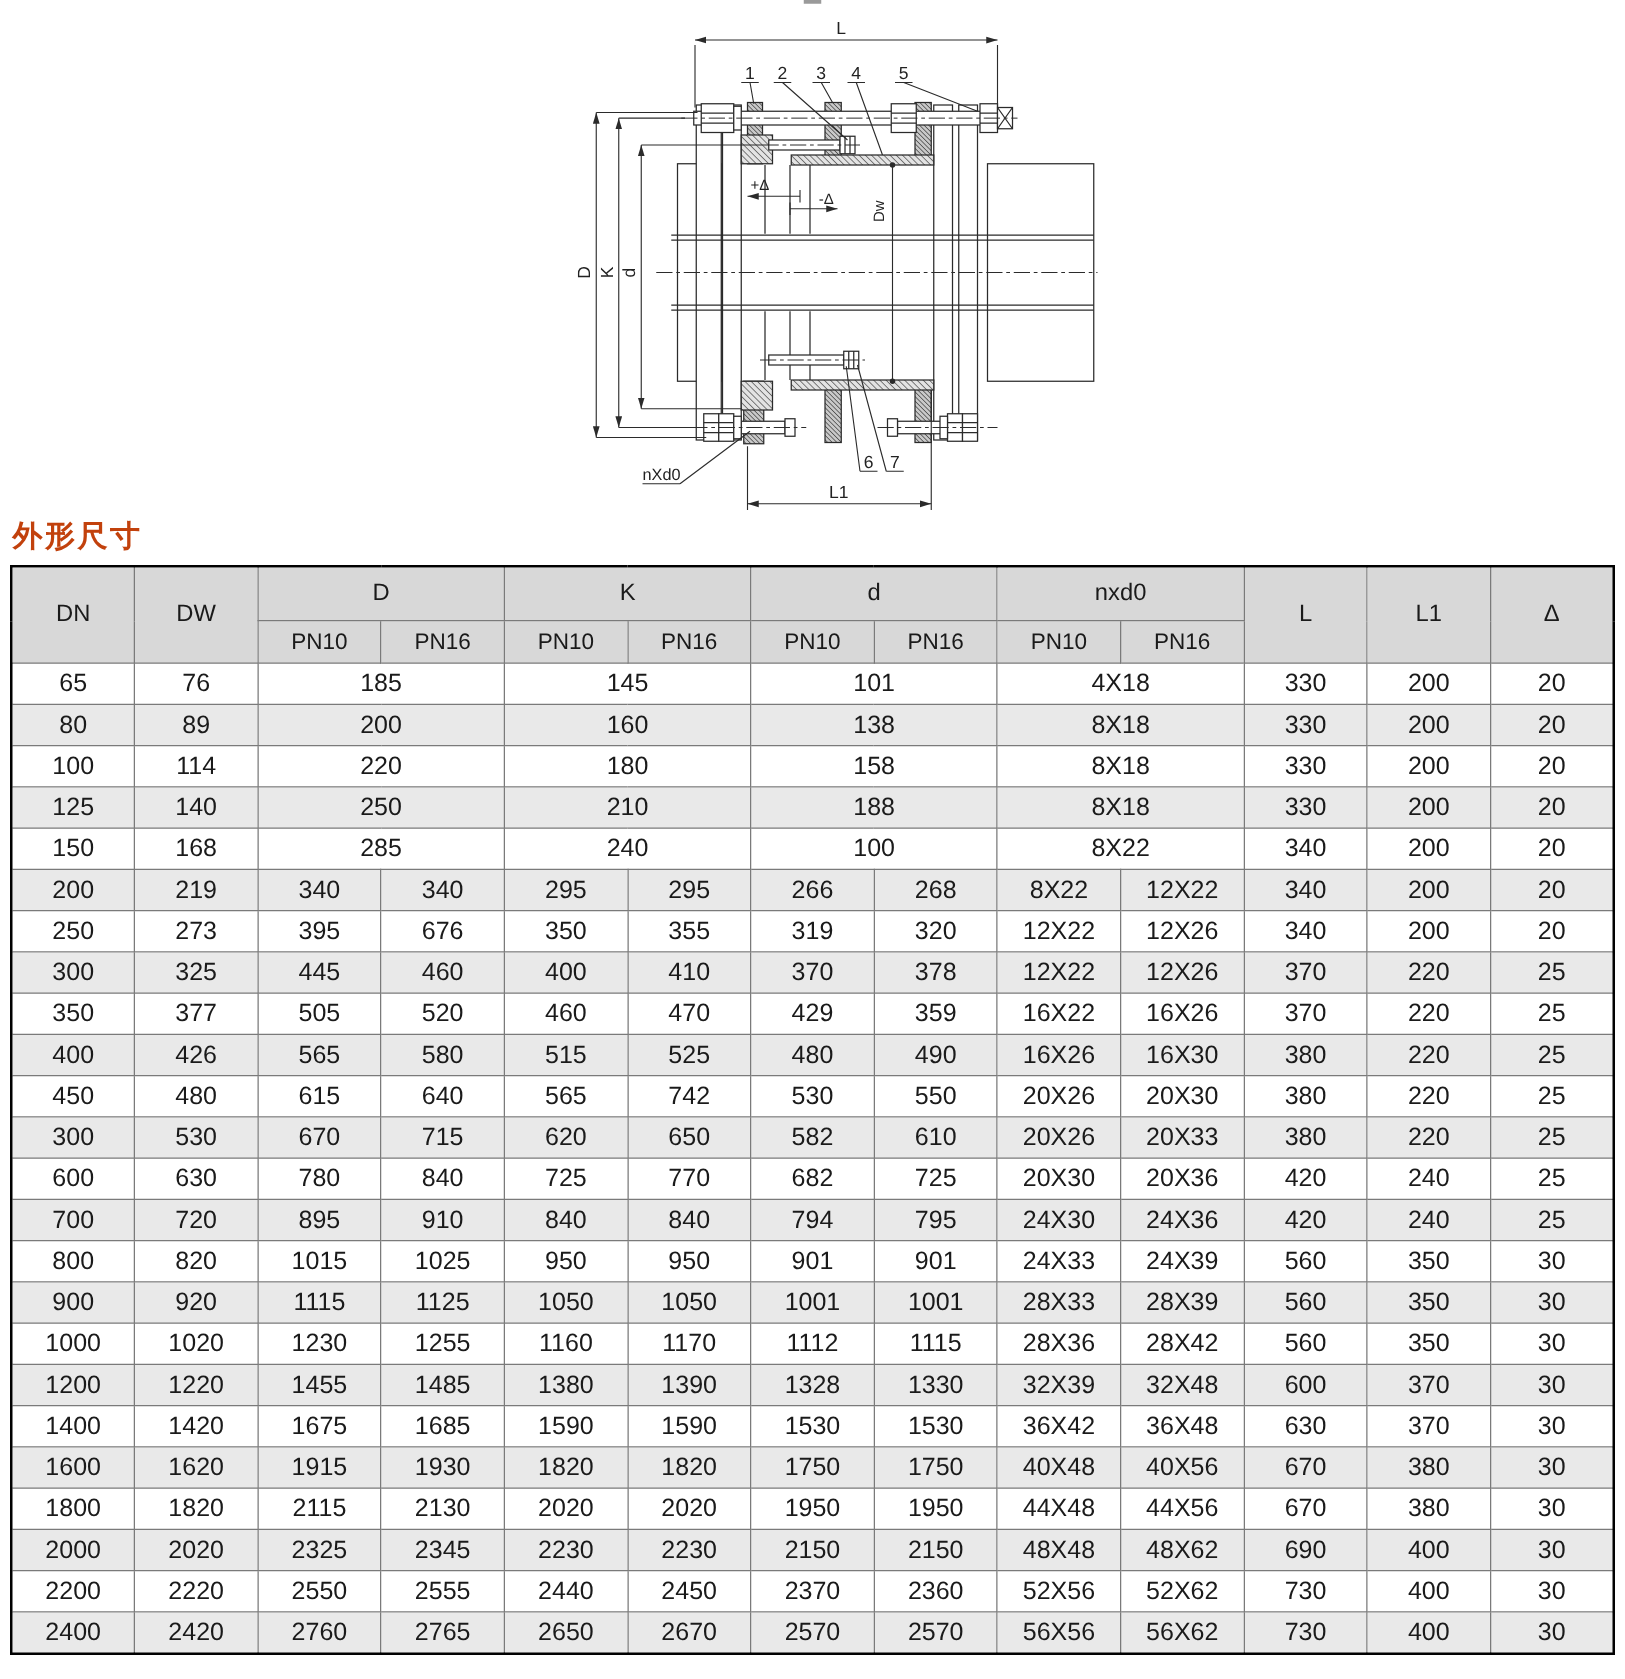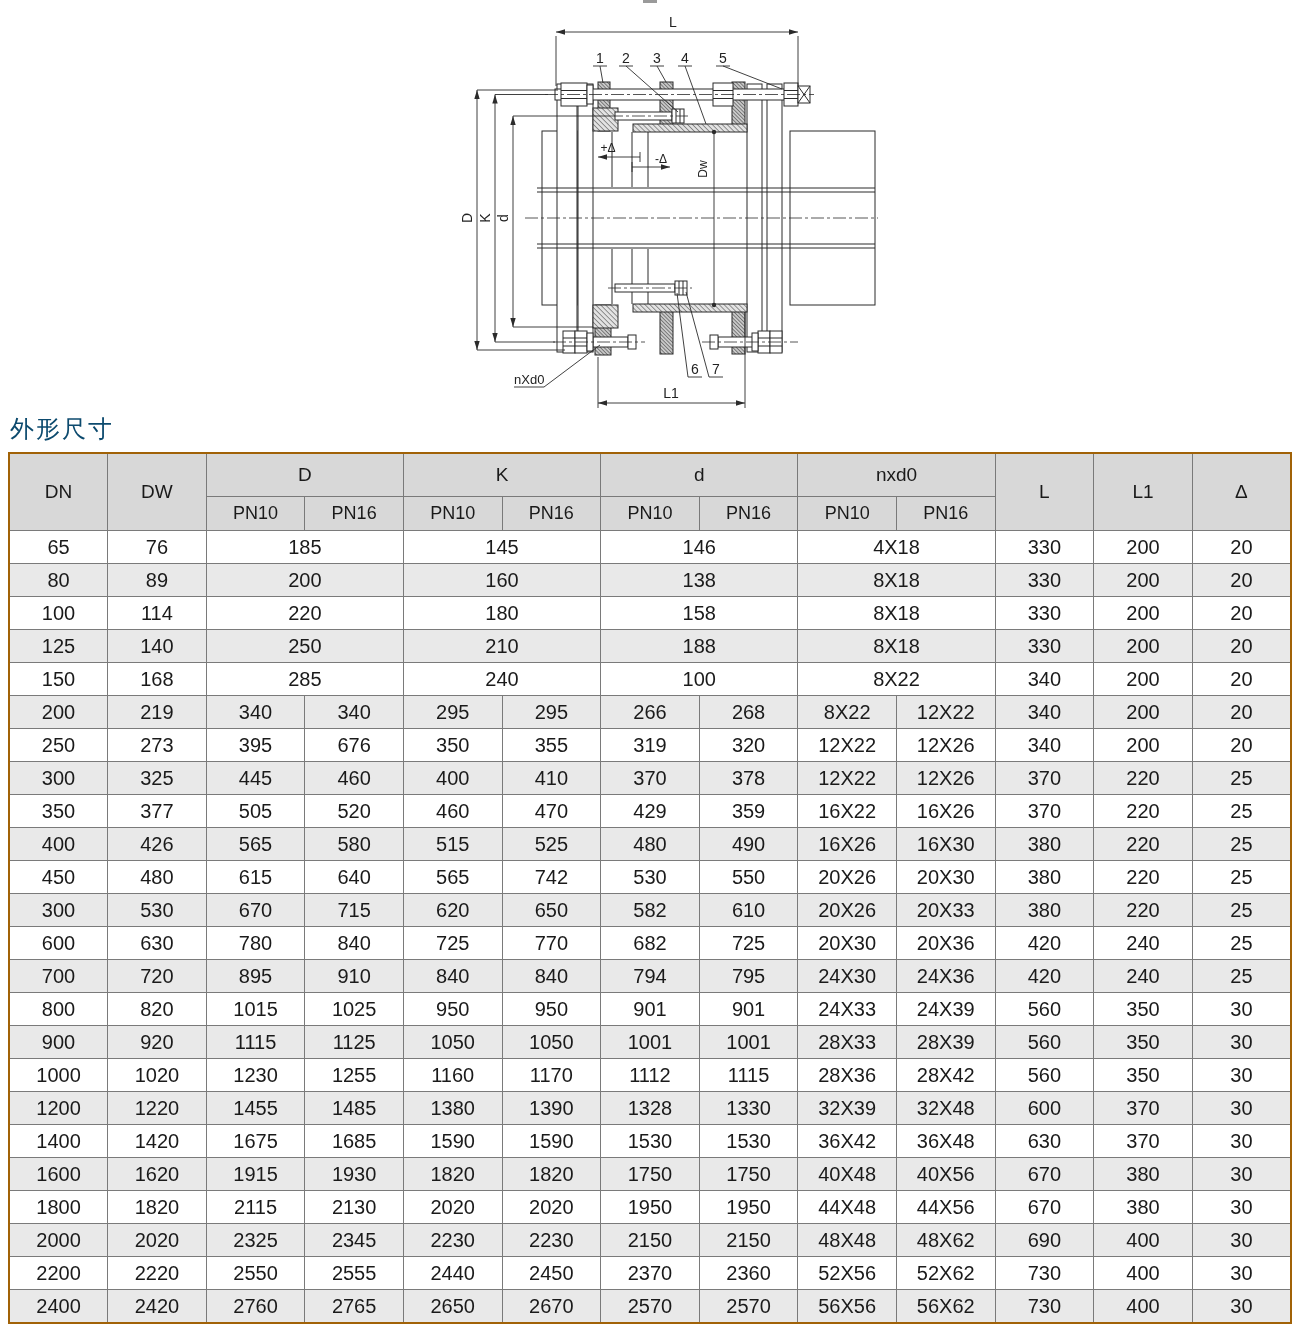--- a/index.html
+++ b/index.html
@@ -1,19 +1,19 @@
 <!DOCTYPE html>
 <html><head>
 <meta charset="utf-8">
 <style>
   html,body{margin:0;padding:0;background:#ffffff;}
   body{width:1300px;height:1343px;position:relative;font-family:"Liberation Sans",sans-serif;color:#1a1a1a;}
   #drawing-wrap{position:absolute;left:430px;top:0;width:450px;height:415px;}
-  #page-title{position:absolute;left:10px;top:413px;font-size:24px;font-weight:400;letter-spacing:2px;color:#0c4a6e;}
-  #spec-table{position:absolute;left:8px;top:452px;width:1284px;border-collapse:collapse;table-layout:fixed;border:2px solid #a16207;}
+  #page-title{position:absolute;left:10px;top:413px;font-size:24px;font-weight:700;letter-spacing:2px;color:#c2410c;}
+  #spec-table{position:absolute;left:8px;top:452px;width:1284px;border-collapse:collapse;table-layout:fixed;border:2px solid #000000;}
   #spec-table th,#spec-table td{border:1px solid #7a7a7a;text-align:center;vertical-align:middle;padding:0;overflow:hidden;white-space:nowrap;}
   #spec-table thead th{background:#d8d8d8;font-weight:normal;font-size:19px;}
   #spec-table thead tr.hr1 th{height:42px;}
   #spec-table thead tr.hr2 th{height:33px;font-size:18px;}
   #spec-table tbody td{height:32px;font-size:20px;background:#ffffff;}
   #spec-table tbody tr.shade td{background:#e9e9e9;}
   svg text{font-family:"Liberation Sans",sans-serif;fill:#222;}
   .ln{stroke:#2b2b2b;stroke-width:1;fill:none;}
   .wt{stroke:#2b2b2b;stroke-width:1;fill:#ffffff;}
   .cl{stroke:#2b2b2b;stroke-width:0.8;fill:none;stroke-dasharray:13 3 3 3;}
@@ -215,21 +215,21 @@
       <th>PN10</th>
       <th>PN16</th>
     </tr>
   </thead>
   <tbody>
       <tr>
         <td>65</td>
         <td>76</td>
         <td colspan="2">185</td>
         <td colspan="2">145</td>
-        <td colspan="2">146</td>
+        <td colspan="2">101</td>
         <td colspan="2">4X18</td>
         <td>330</td>
         <td>200</td>
         <td>20</td>
       </tr>
       <tr class="shade">
         <td>80</td>
         <td>89</td>
         <td colspan="2">200</td>
         <td colspan="2">160</td>

